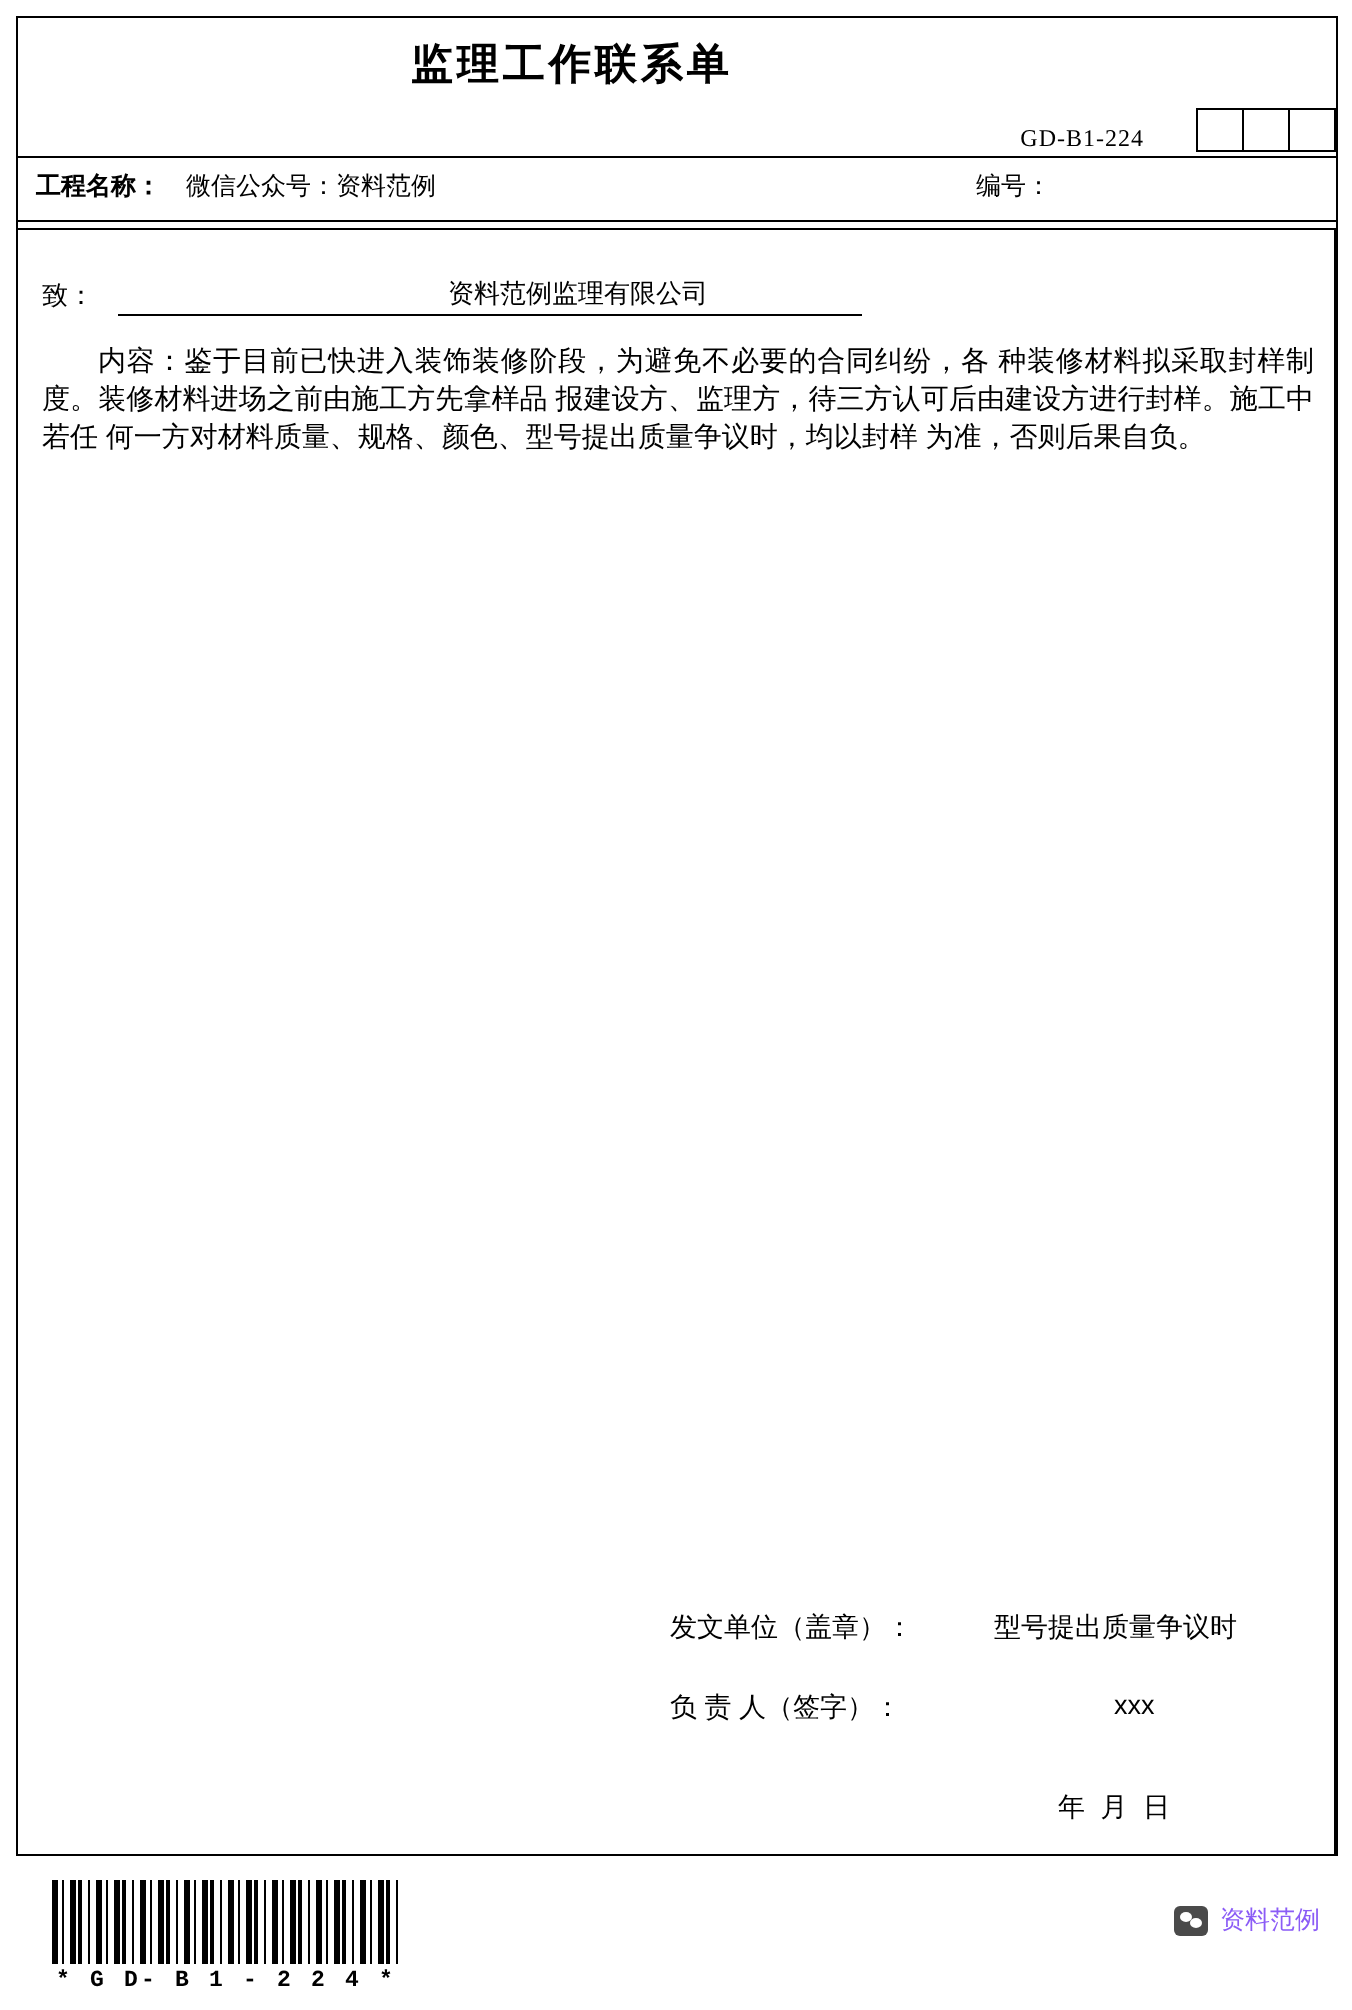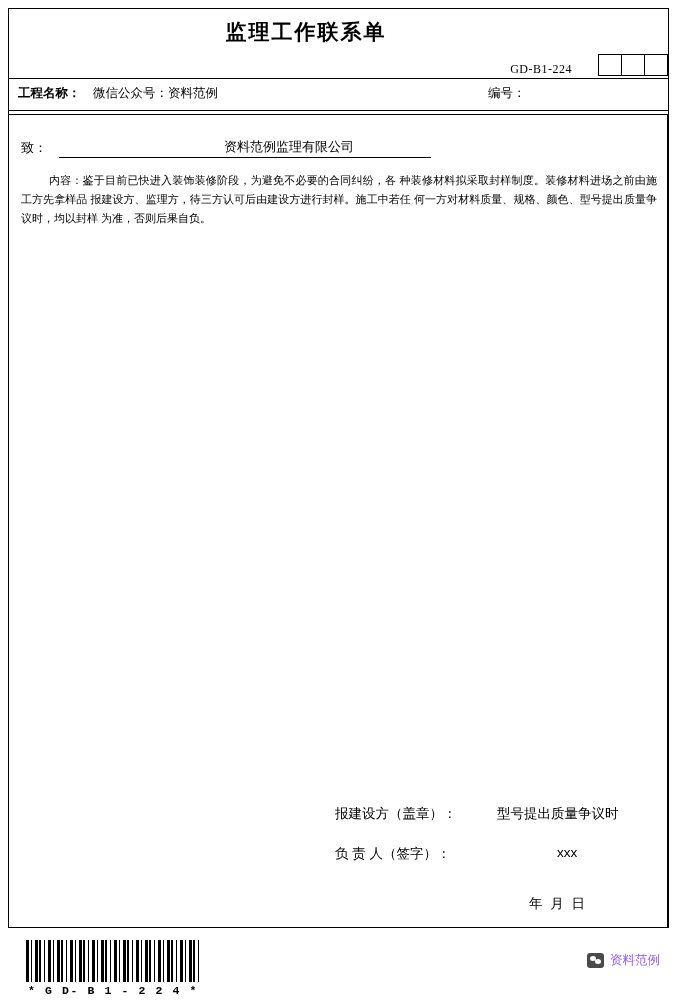--- a/index.html
+++ b/index.html
@@ -48,21 +48,20 @@
   }
   .title {
     position: absolute;
     left: 0;
     top: 18px;
     width: 572px;
     text-align: center;
     font-size: 21px;
     font-weight: bold;
     letter-spacing: 2px;
-    padding-left: 20px;
   }
   .formcode {
     position: absolute;
     right: 104px;
     top: 62px;
     font-size: 12px;
     font-family: "Liberation Serif", serif;
     letter-spacing: 0.5px;
   }
   .code-boxes {
@@ -145,21 +144,21 @@
     left: 50px;
     top: 42px;
     width: 372px;
     border-bottom: 1px solid #000;
   }
   .content {
     position: absolute;
     left: 12px;
     top: 56px;
     width: 636px;
-    font-size: 11px;
+    font-size: 14px;
     line-height: 19px;
     text-indent: 28px;
     text-align: justify;
   }
   .sign-block {
     position: absolute;
     left: 0;
     top: 690px;
     width: 658px;
   }
@@ -280,21 +279,21 @@
 
   <div class="body-box">
     <span class="to-label">致：</span>
     <span class="to-value">资料范例监理有限公司</span>
     <div class="to-underline"></div>
 
     <div class="content">内容：鉴于目前已快进入装饰装修阶段，为避免不必要的合同纠纷，各 种装修材料拟采取封样制度。装修材料进场之前由施工方先拿样品 报建设方、监理方，待三方认可后由建设方进行封样。施工中若任 何一方对材料质量、规格、颜色、型号提出质量争议时，均以封样 为准，否则后果自负。</div>
 
     <div class="sign-block">
       <div class="sign-row">
-        <span class="sign-label">报建设方（盖章）：</span>
+        <span class="sign-label">发文单位（盖章）：</span>
         <span class="sign-value">型号提出质量争议时</span>
       </div>
       <div class="sign-row">
         <span class="sign-label">负 责 人（签字）：</span>
         <span class="sign-value small">xxx</span>
       </div>
     </div>
 
     <div class="date-row">年  月  日</div>
   </div>

